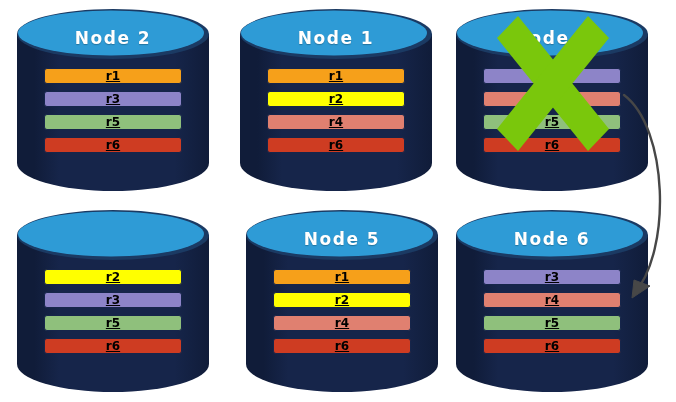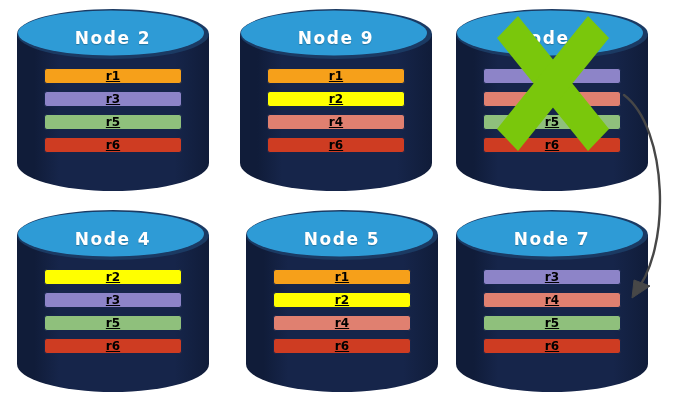--- a/index.html
+++ b/index.html
@@ -121,21 +121,21 @@
               <stop offset="9%" stop-color="#101c39"></stop>
               <stop offset="22%" stop-color="#16254a"></stop>
               <stop offset="82%" stop-color="#16254a"></stop>
               <stop offset="100%" stop-color="#101c39"></stop>
             </linearGradient>
           </defs>
           <path d="M 3 26 L 3 155 A 96 28 0 0 0 195 155 L 195 26 Z" fill="url(#bodyGrad1)"></path>
           <ellipse cx="99" cy="26" rx="96" ry="25" fill="#1b3a63"></ellipse>
           <ellipse cx="97" cy="25" rx="93" ry="22.5" fill="#2e9bd6"></ellipse>
         </svg>
-        <div class="node-title">Node  9</div>
+        <div class="node-title">Node  1</div>
         <div class="rows">
           <div class="row-bar" style="background: rgb(246, 160, 26);">r1</div>
           <div class="row-bar" style="background: rgb(255, 255, 0);">r2</div>
           <div class="row-bar" style="background: rgb(224, 128, 112);">r4</div>
           <div class="row-bar" style="background: rgb(206, 60, 34);">r6</div>
         </div>
       </div>
       <div class="node" style="left: 453px; top: 8px;">
         <svg class="node-svg" viewBox="0 0 198 185">
           <defs>
@@ -173,21 +173,20 @@
               <stop offset="9%" stop-color="#101c39"></stop>
               <stop offset="22%" stop-color="#16254a"></stop>
               <stop offset="82%" stop-color="#16254a"></stop>
               <stop offset="100%" stop-color="#101c39"></stop>
             </linearGradient>
           </defs>
           <path d="M 3 26 L 3 155 A 96 28 0 0 0 195 155 L 195 26 Z" fill="url(#bodyGrad3)"></path>
           <ellipse cx="99" cy="26" rx="96" ry="25" fill="#1b3a63"></ellipse>
           <ellipse cx="97" cy="25" rx="93" ry="22.5" fill="#2e9bd6"></ellipse>
         </svg>
-        <div class="node-title">Node  4</div>
         <div class="rows">
           <div class="row-bar" style="background: rgb(255, 255, 0);">r2</div>
           <div class="row-bar" style="background: rgb(141, 132, 200);">r3</div>
           <div class="row-bar" style="background: rgb(143, 192, 124);">r5</div>
           <div class="row-bar" style="background: rgb(206, 60, 34);">r6</div>
         </div>
       </div>
       <div class="node" style="left: 243px; top: 209px;">
         <svg class="node-svg" viewBox="0 0 198 185">
           <defs>
@@ -219,21 +218,21 @@
               <stop offset="9%" stop-color="#101c39"></stop>
               <stop offset="22%" stop-color="#16254a"></stop>
               <stop offset="82%" stop-color="#16254a"></stop>
               <stop offset="100%" stop-color="#101c39"></stop>
             </linearGradient>
           </defs>
           <path d="M 3 26 L 3 155 A 96 28 0 0 0 195 155 L 195 26 Z" fill="url(#bodyGrad5)"></path>
           <ellipse cx="99" cy="26" rx="96" ry="25" fill="#1b3a63"></ellipse>
           <ellipse cx="97" cy="25" rx="93" ry="22.5" fill="#2e9bd6"></ellipse>
         </svg>
-        <div class="node-title">Node  7</div>
+        <div class="node-title">Node  6</div>
         <div class="rows">
           <div class="row-bar" style="background: rgb(141, 132, 200);">r3</div>
           <div class="row-bar" style="background: rgb(224, 128, 112);">r4</div>
           <div class="row-bar" style="background: rgb(143, 192, 124);">r5</div>
           <div class="row-bar" style="background: rgb(206, 60, 34);">r6</div>
         </div>
       </div>
     </div>
 
   <svg class="arrow-layer" viewBox="0 0 676 402" width="676" height="402">

